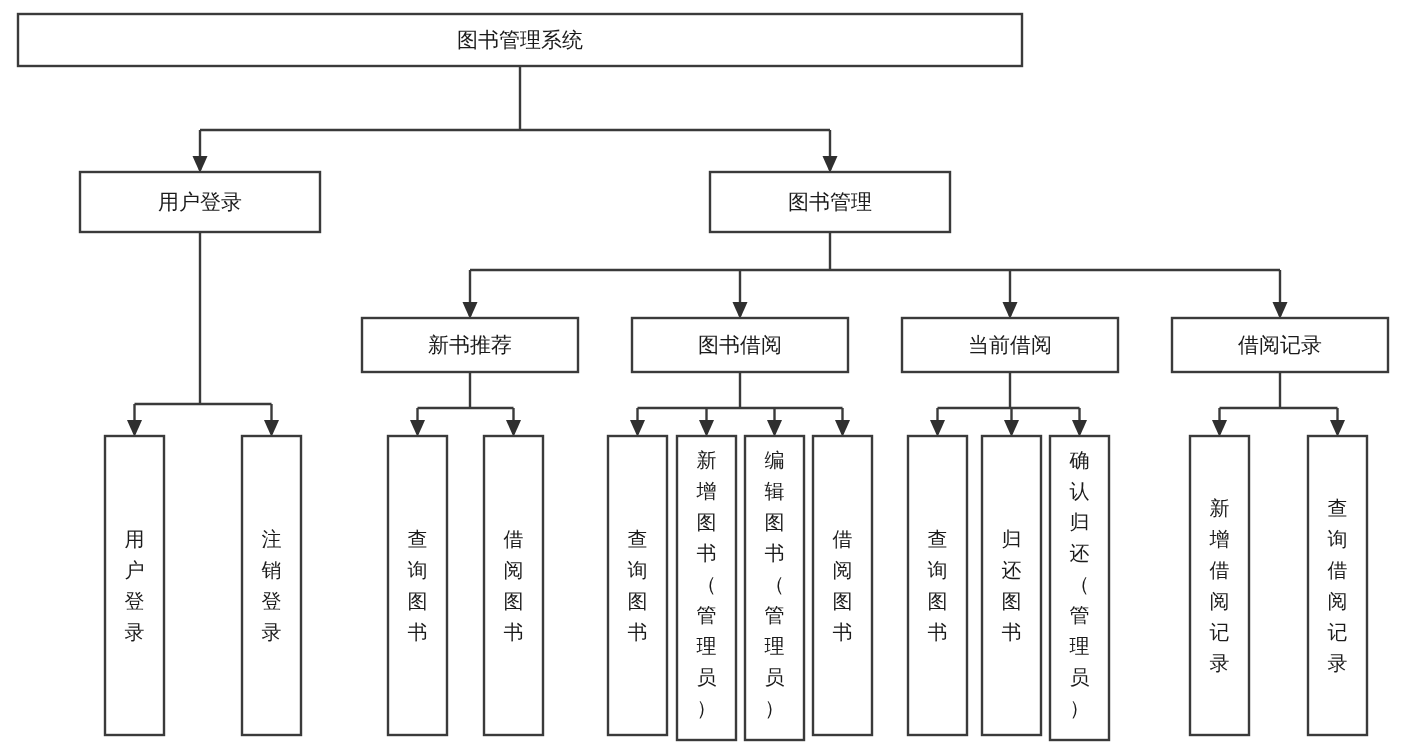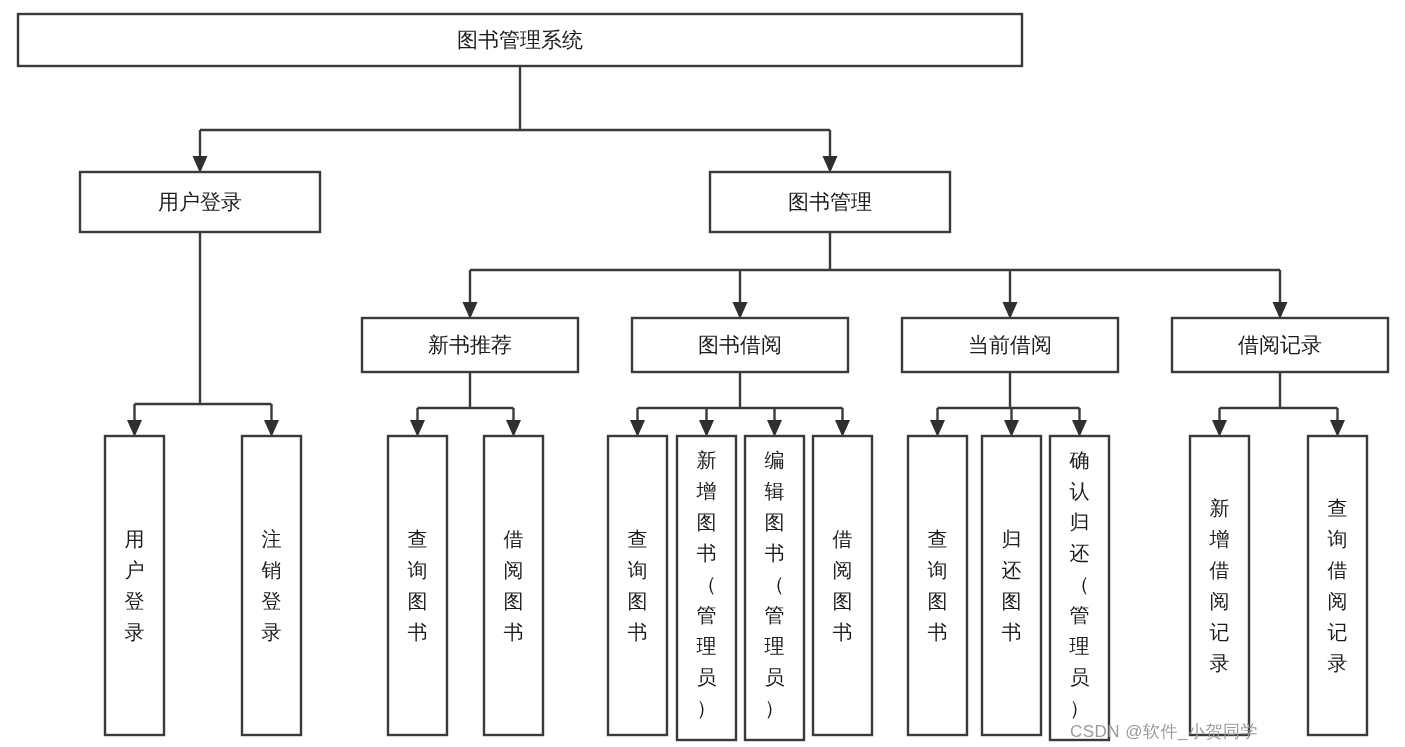--- a/index.html
+++ b/index.html
@@ -256,15 +256,14 @@
         <rect x="1308" y="436" width="59" height="299" class="node-rect"></rect>
         <text x="1337.5" y="510" class="node-label vertical-char">查</text>
         <text x="1337.5" y="541" class="node-label vertical-char">询</text>
         <text x="1337.5" y="572" class="node-label vertical-char">借</text>
         <text x="1337.5" y="603" class="node-label vertical-char">阅</text>
         <text x="1337.5" y="634" class="node-label vertical-char">记</text>
         <text x="1337.5" y="665" class="node-label vertical-char">录</text>
       </g>
     </svg>
 
-  <div class="watermark">CSDN @软件_小贺同学</div>
 
 </div>
 
 </body></html>

